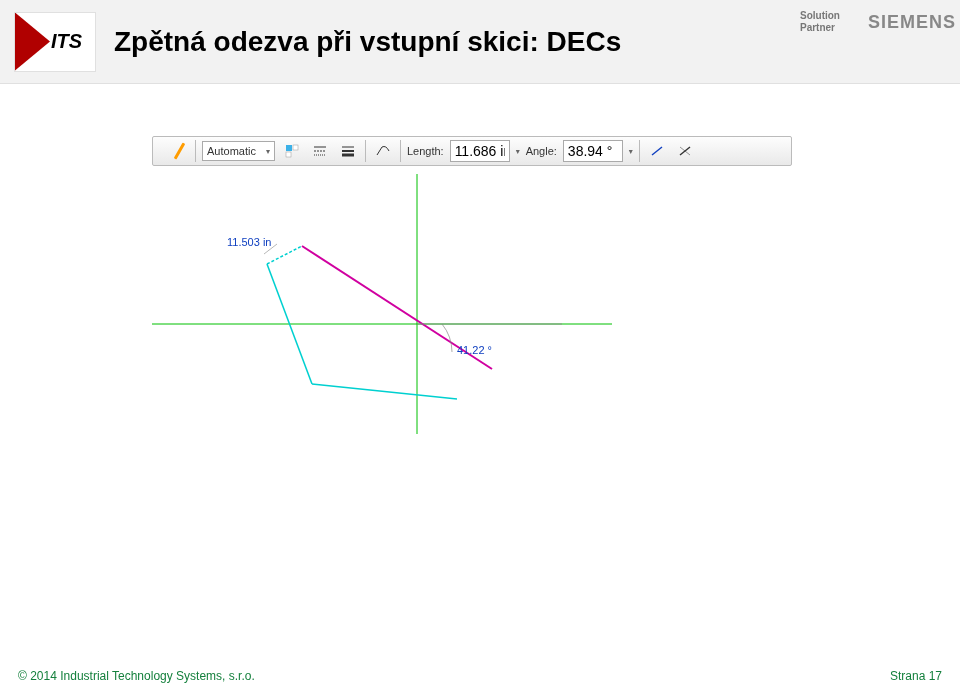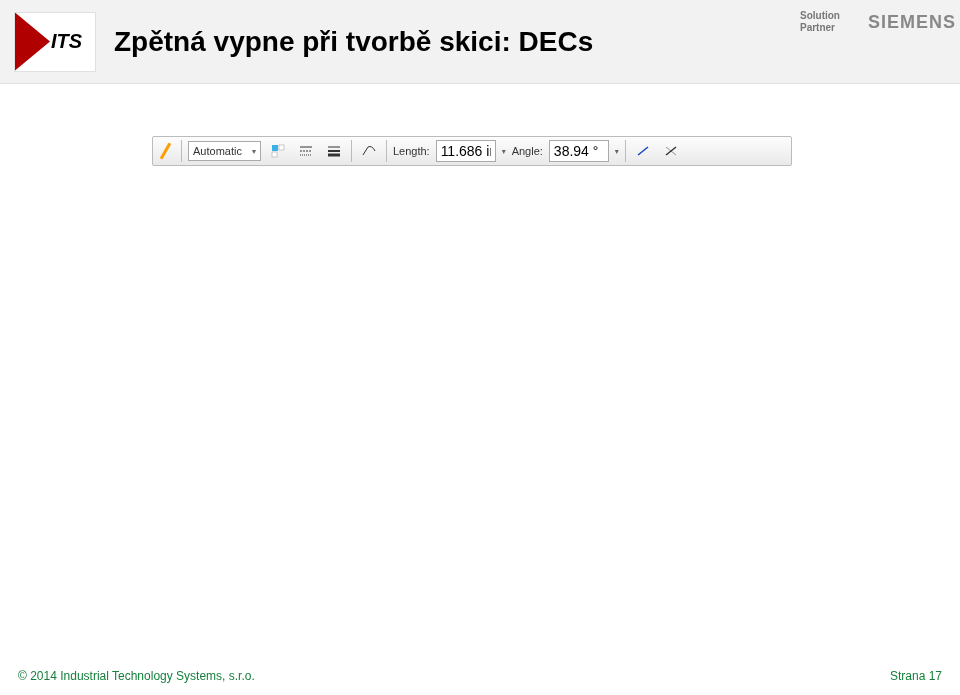--- a/index.html
+++ b/index.html
@@ -98,21 +98,21 @@
     margin: 30px 0 0 120px;
     width: 640px;
   }
   .toolbar {
     height: 30px;
     border: 1px solid #bbb;
     background: linear-gradient(#fdfdfd, #e9e9e9);
     border-radius: 2px;
     display: flex;
     align-items: center;
-    padding: 0 2px;
+    padding: 0 16px;
     gap: 6px;
     font-size: 11px;
     color: #333;
   }
   .tb-icon {
     width: 20px; height: 20px;
     display: flex; align-items: center; justify-content: center;
   }
   .tb-pencil {
     width: 3px; height: 18px;
@@ -176,21 +176,21 @@
   }
 </style>
 </head>
 <body>
 
 <div class="header">
   <div class="its-logo">
     <div class="tri"></div>
     <div class="txt">ITS</div>
   </div>
-  <div class="title">Zpětná vypne při tvorbě skici: DECs</div>
+  <div class="title">Zpětná odezva při vstupní skici: DECs</div>
 
   <div class="partner-box">
     <div class="partner-lbl">
       <span>Solution</span><br>
       <span>Partner</span>
     </div>
     <div class="siemens">SIEMENS</div>
   </div>
 </div>
 
@@ -247,19 +247,40 @@
           </svg>
       </div>
       <div class="tb-btn">
         <svg width="16" height="16">
             <line x1="3" y1="12" x2="13" y2="4" stroke="#333" stroke-width="1.5"></line>
             <line x1="3" y1="4" x2="13" y2="12" stroke="#333" stroke-width="0.5"></line>
           </svg>
       </div>
     </div>
 
+    <div class="sketch-area">
+      <svg width="640" height="260">
+
+        <line x1="265" y1="0" x2="265" y2="260" stroke="#00c000" stroke-width="1"></line>
+
+        <line x1="0" y1="150" x2="460" y2="150" stroke="#00c000" stroke-width="1"></line>
+
+        <line x1="115" y1="90" x2="160" y2="210" stroke="#00d0d0" stroke-width="1.5"></line>
+        <line x1="160" y1="210" x2="305" y2="225" stroke="#00d0d0" stroke-width="1.5"></line>
+        <line x1="115" y1="90" x2="150" y2="72" stroke="#00d0d0" stroke-width="1.5" stroke-dasharray="3,2"></line>
+
+        <line x1="150" y1="72" x2="340" y2="195" stroke="#d000a0" stroke-width="2"></line>
+
+        <line x1="265" y1="150" x2="410" y2="150" stroke="#888" stroke-width="0.8"></line>
+        <path d="M290 150 A 45 45 0 0 1 300 178" stroke="#888" fill="none" stroke-width="0.7"></path>
+
+        <line x1="112" y1="80" x2="125" y2="70" stroke="#888" stroke-width="0.6"></line>
+      </svg>
+      <div class="dim-text" style="left:75px; top:62px;">11.503 in</div>
+      <div class="dim-text" style="left:305px; top:170px;">41.22 °</div>
+    </div>
   </div>
 </div>
 
 <div class="footer">
   <span>© 2014 Industrial Technology Systems, s.r.o.</span>
   <span>Strana 17</span>
 </div>
 
 </body></html>

